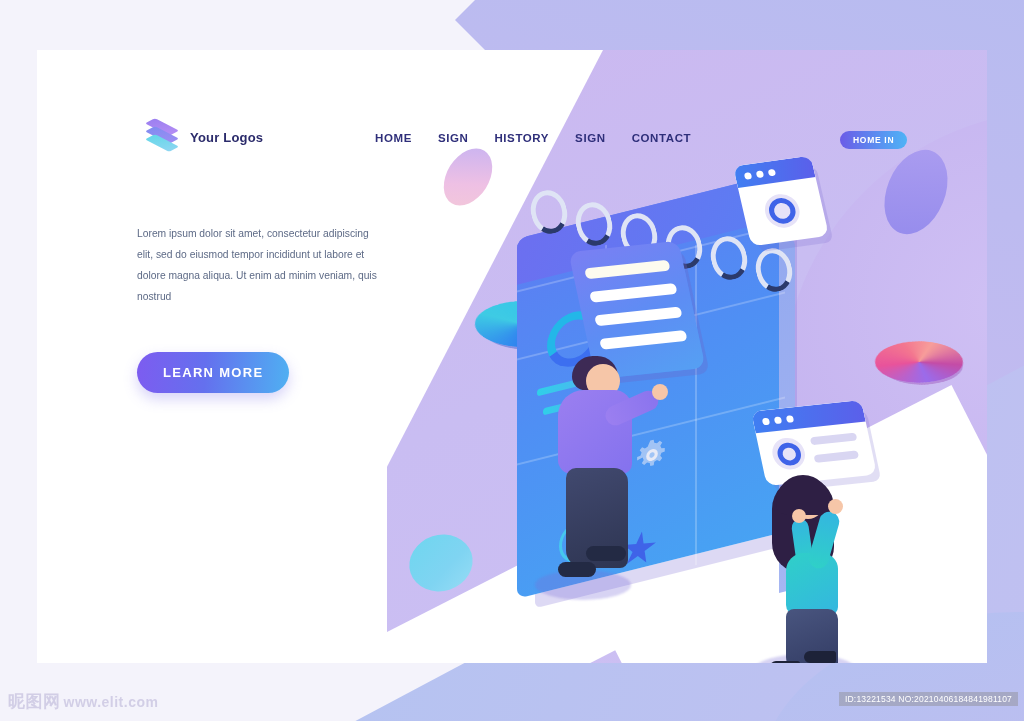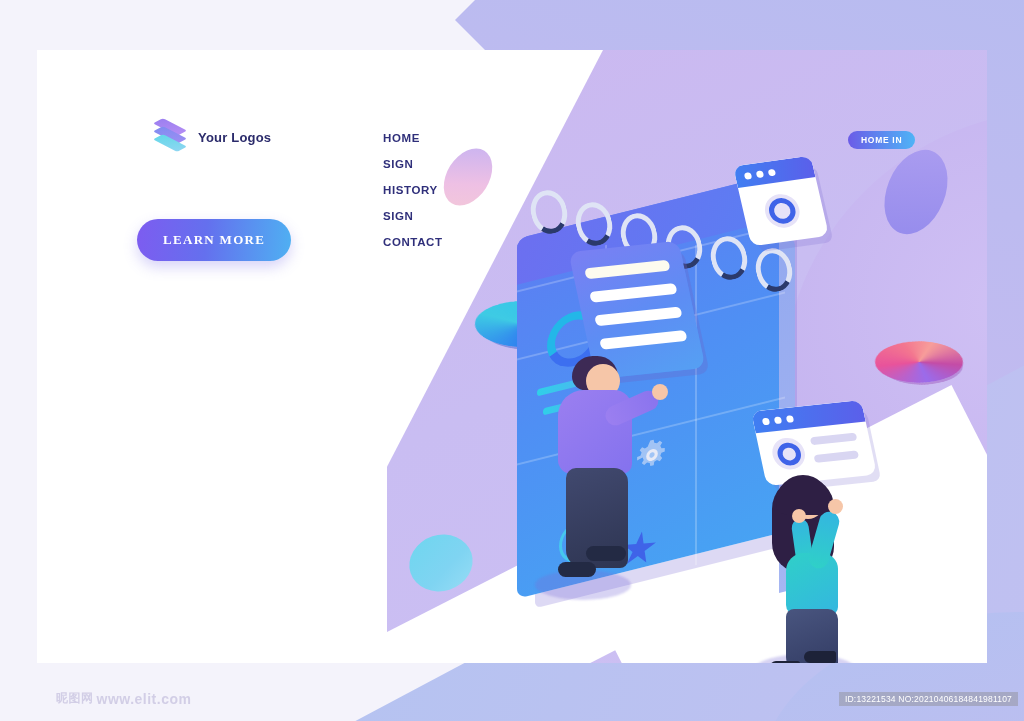--- a/index.html
+++ b/index.html
@@ -50,33 +50,33 @@
     position:absolute;right:-60px;bottom:-120px;width:420px;height:320px;
     background:#ffffff;transform:rotate(-27deg);
   }
   
   #card-wedge2{
     position:absolute;left:330px;bottom:-30px;width:300px;height:120px;
     background:#ffffff;transform:rotate(-27deg);
   }
 
   
-  #header{position:absolute;left:16px;top:0;width:950px;height:80px;z-index:40;}
+  #header{position:absolute;left:8px;top:0;width:950px;height:80px;z-index:40;}
   #logo{position:absolute;left:100px;top:70px;display:flex;align-items:center;gap:7px;}
   .logo-mark{width:38px;height:34px;position:relative;}
   .logo-mark span{
     position:absolute;left:0;width:34px;height:14px;border-radius:3px;
     transform:scaleY(.52) rotate(45deg);
   }
   .lm1{top:0;background:linear-gradient(120deg,#9b7ff0,#b68ef4);}
   .lm2{top:8px;background:linear-gradient(120deg,#7f8df0,#9f8cf3);}
   .lm3{top:16px;background:linear-gradient(120deg,#63d8e8,#8fd6f2);}
   #logo-text{font-size:13px;font-weight:bold;color:#2b2b6b;letter-spacing:.2px;}
 
-  #nav{position:absolute;left:330px;top:82px;display:flex;gap:14px;flex-direction:column;}
+  #nav{position:absolute;left:330px;top:82px;display:flex;gap:26px;}
   .nav-item{
     font-size:11.5px;font-weight:bold;color:#2f2f7a;letter-spacing:.6px;
     cursor:pointer;text-decoration:none;
   }
   #signin{
     position:absolute;left:795px;top:81px;
     padding:4px 13px;border-radius:11px;
     background:linear-gradient(90deg,#6b5ce7 0%,#5b8df0 55%,#4fb3f6 100%);
     color:#fff;font-size:8.5px;font-weight:bold;letter-spacing:.7px;cursor:pointer;
   }
@@ -93,21 +93,20 @@
   }
   #hero-copy{
     margin-top:38px;font-size:10.3px;line-height:2.05;color:#5d6a86;width:240px;
   }
   #cta{
     margin-top:34px;display:inline-block;
     padding:13px 26px;border-radius:22px;
     background:linear-gradient(95deg,#7d5cf0 0%,#6470ee 45%,#4fb0f2 100%);
     color:#fff;font-size:13px;font-weight:bold;letter-spacing:1.3px;cursor:pointer;
     box-shadow:0 6px 14px rgba(110,98,230,.28);
-    font-family:Liberation Serif, serif;
   }
 
   
   #illo{position:absolute;left:0;top:0;width:950px;height:613px;z-index:30;}
 
   
   .ellipse{position:absolute;border-radius:50%;}
   #el-pink{
     left:410px;top:96px;width:42px;height:62px;transform:rotate(32deg);
     background:linear-gradient(150deg,#c6b2f2 0%,#eec0e4 60%,#f3c8d8 100%);
@@ -281,21 +280,21 @@
   #woman .heel1{position:absolute;left:8px;top:186px;width:30px;height:12px;border-radius:7px 3px 3px 7px;background:#1d2238;}
   #woman .heel2{position:absolute;left:42px;top:176px;width:32px;height:12px;border-radius:7px 3px 3px 7px;background:#1d2238;}
   #woman-shadow{left:718px;top:604px;width:100px;height:30px;}
 
   
   #footer{position:absolute;left:0;bottom:0;width:1024px;height:41px;z-index:60;}
   #wm-left{
     position:absolute;left:8px;top:10px;display:flex;align-items:center;gap:3px;
     font-size:15px;color:#cdc9e4;font-weight:bold;letter-spacing:.5px;
   }
-  #wm-cn{font-family:"DejaVu Sans",sans-serif;font-size:12px;color:#d2cee6;margin-left:48px;}
+  #wm-cn{font-family:"DejaVu Sans",sans-serif;font-size:17px;color:#d2cee6;}
   #wm-url{font-size:14px;color:#d2cee6;font-family:"Liberation Sans",sans-serif;}
   #wm-right{
     position:absolute;right:6px;top:12px;padding:2px 6px;
     background:rgba(150,150,160,.55);color:#fff;font-size:8.5px;letter-spacing:.2px;
   }
 </style>
 </head>
 <body>
 
 <div id="stage">
@@ -433,20 +432,21 @@
         <a class="nav-item">SIGN</a>
         <a class="nav-item">HISTORY</a>
         <a class="nav-item">SIGN</a>
         <a class="nav-item">CONTACT</a>
       </div>
 
       <div id="signin">HOME IN</div>
     </div>
 
     <div id="hero">
+      <p id="hero-copy">Lorem ipsum dolor sit amet, consectetur adipiscing elit, sed do eiusmod tempor incididunt ut labore et dolore magna aliqua. Ut enim ad minim veniam, quis nostrud</p>
       <div id="cta">LEARN MORE</div>
     </div>
 
   </div>
 
   <div id="footer">
     <div id="wm-left">
       <span id="wm-cn">昵图网</span>
       <span id="wm-url">www.elit.com</span>
     </div>

